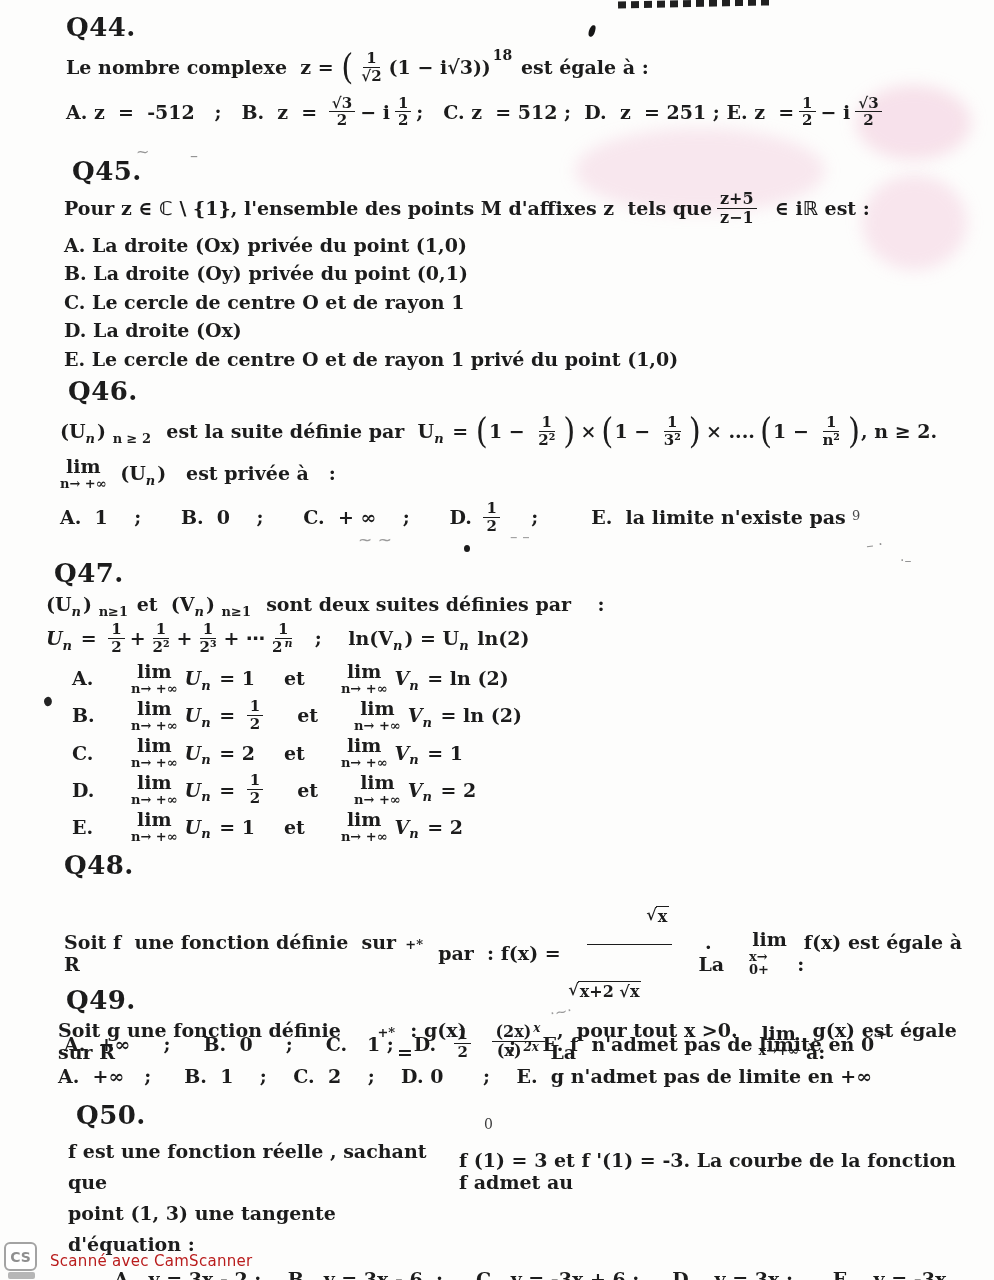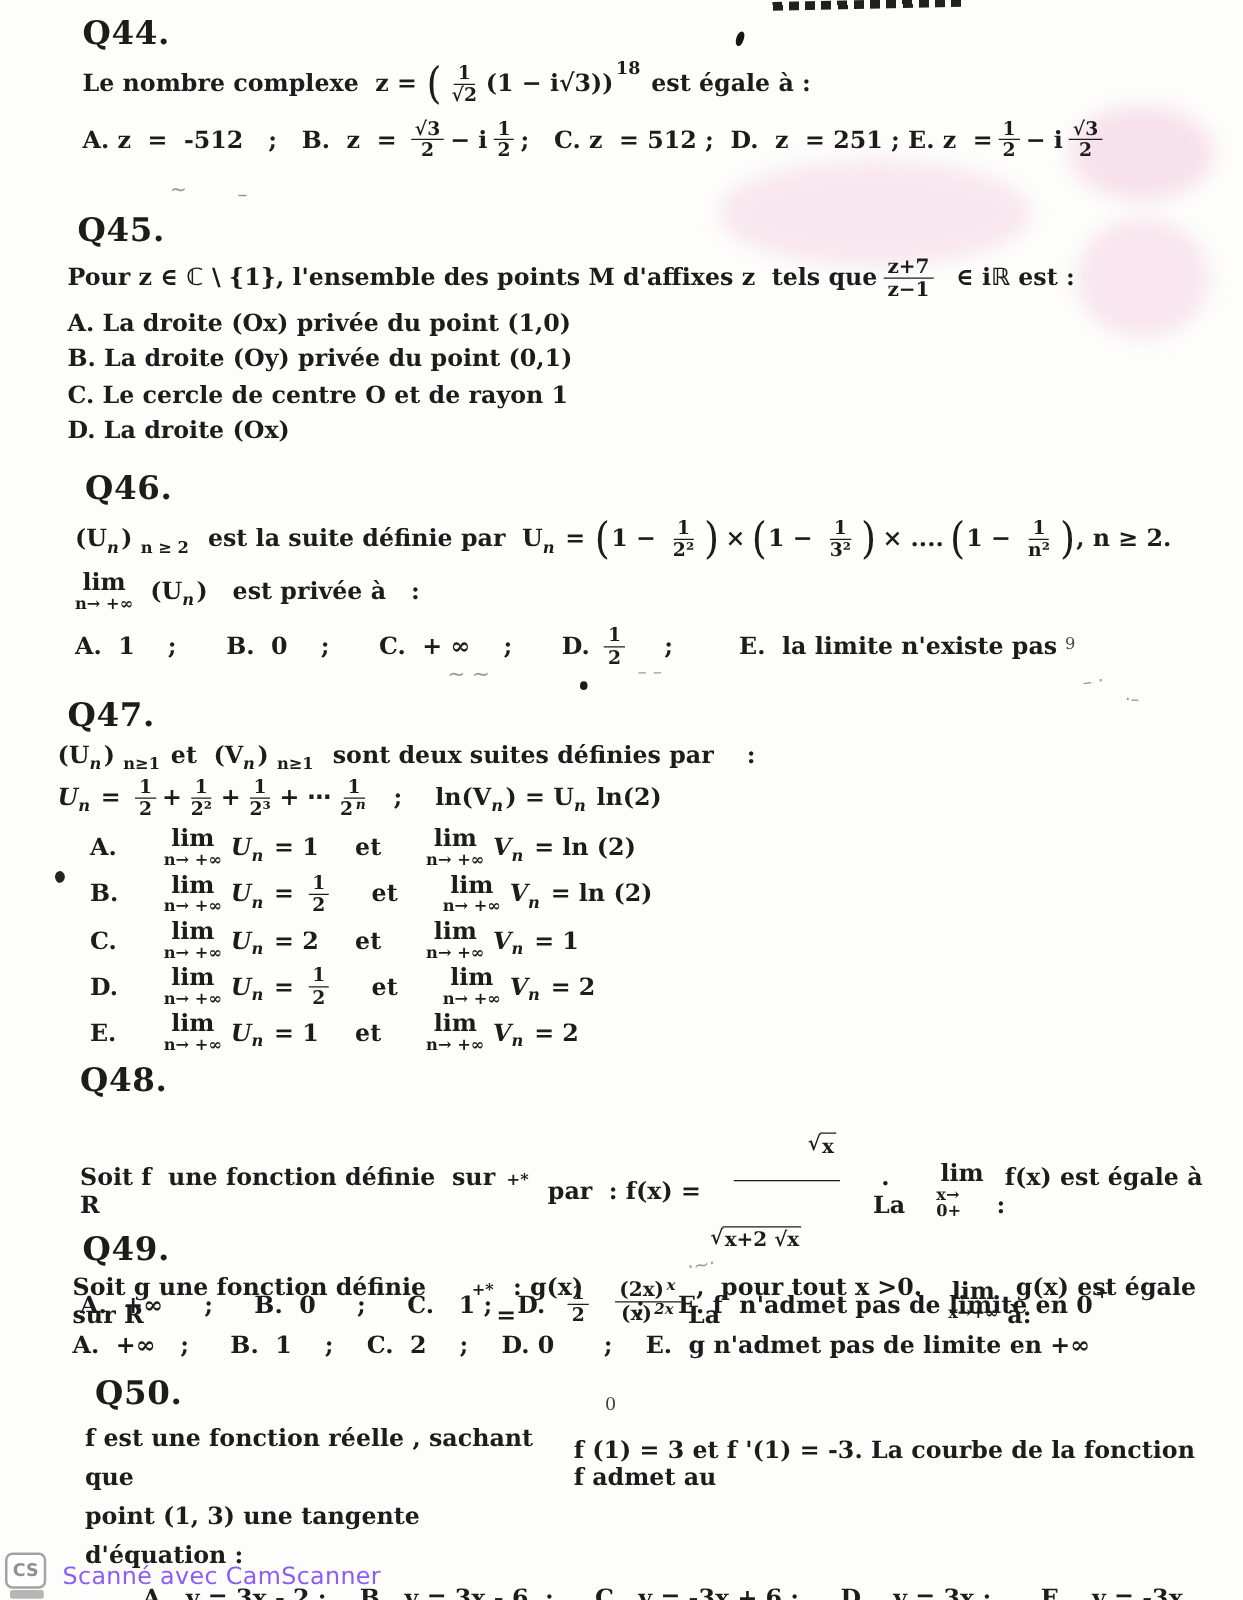--- a/index.html
+++ b/index.html
@@ -50,21 +50,21 @@
   .m9{left:852px;top:508px;font-size:13px;color:#4a4a4a;font-family:"DejaVu Serif",serif;}
   .m0{left:484px;top:1116px;font-size:14px;color:#3d3d3d;font-family:"DejaVu Serif",serif;}
   .mq49{left:550px;top:1003px;font-size:15px;color:#9a9a9a;transform:rotate(-10deg);}
   
   .footer{position:absolute;left:4px;top:1242px;display:flex;align-items:center;gap:12px;
           font-family:"DejaVu Sans","Liberation Sans",sans-serif;}
   .cslogo{width:34px;}
   .csbox{width:29px;height:25px;border:2.5px solid #a3a3a3;border-radius:6px;display:flex;align-items:center;
          justify-content:center;font-size:14px;font-weight:700;color:#8f8f8f;background:#fff;}
   .csbase{width:27px;height:7px;background:#b6b6b6;border-radius:2px;margin:1px auto 0;}
-  .cscaption{font-size:19px;color:#8b5cf6;font-weight:400;letter-spacing:.3px;}
+  .cscaption{font-size:15px;color:#b91c1c;font-weight:400;letter-spacing:.3px;}
 </style>
 </head>
 <body>
 
 <div class="page">
 
   <div class="tear"></div>
   <div class="blob b1"></div>
   <div class="blob b2"></div>
   <div class="blob b3"></div>
@@ -115,35 +115,36 @@
         <span class="den">2</span>
       </span>
       <span class="t">− i</span>
       <span class="frac">
         <span class="num">√3</span>
         <span class="den">2</span>
       </span>
     </div>
   </section>
 
-  <section class="q" style="top:156px;left:54px;margin-top:14px;">
+  <section class="q" style="top:156px;left:64px;">
     <h2 class="qh" style="margin-bottom:4px;">Q45.</h2>
     <div class="line">
       <span class="t">Pour z ∈ ℂ \ {1}, l'ensemble des points M d'affixes z  tels que</span>
       <span class="frac big">
-        <span class="num">z+7</span>
+        <span class="num">z+5</span>
         <span class="den">z−1</span>
       </span>
       <span class="t">  ∈ iℝ est :</span>
     </div>
     <div class="optlist" style="margin-top:4px;">
       <div>A. La droite (Ox) privée du point (1,0)</div>
       <div>B. La droite (Oy) privée du point (0,1)</div>
       <div>C. Le cercle de centre O et de rayon 1</div>
       <div>D. La droite (Ox)</div>
+      <div>E. Le cercle de centre O et de rayon 1 privé du point (1,0)</div>
     </div>
   </section>
 
   <section class="q" style="top:376px;left:60px;">
     <h2 class="qh">Q46.</h2>
     <div class="line">
       <span class="t">(U</span>
         <span class="sub it">n</span>
       <span class="t">) </span>
       <span class="sub">n ≥ 2</span>

